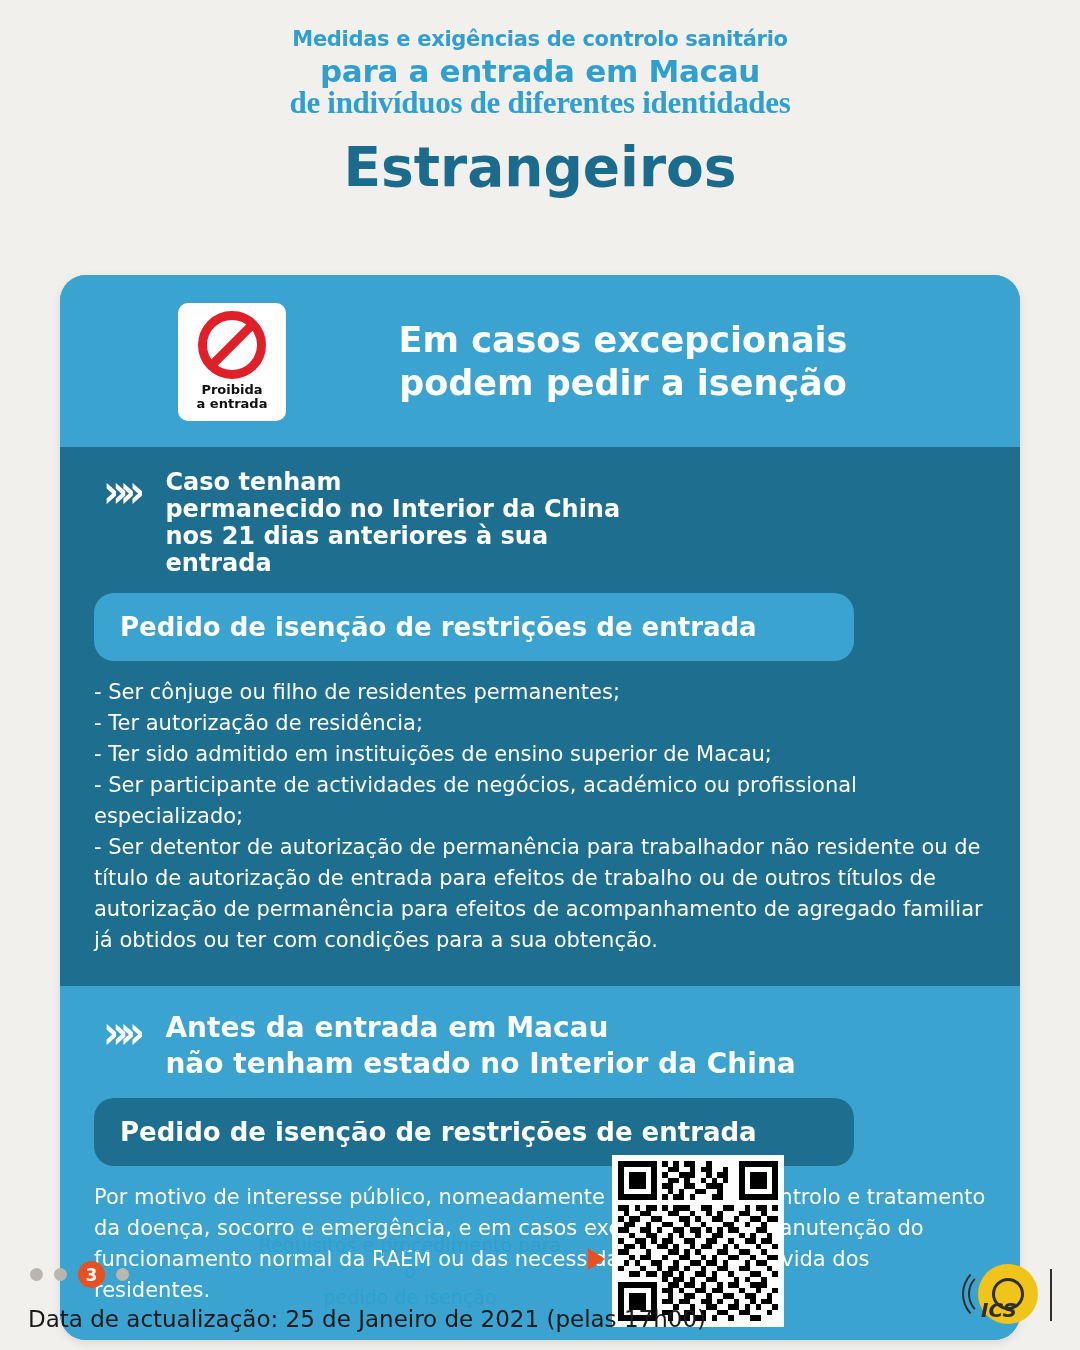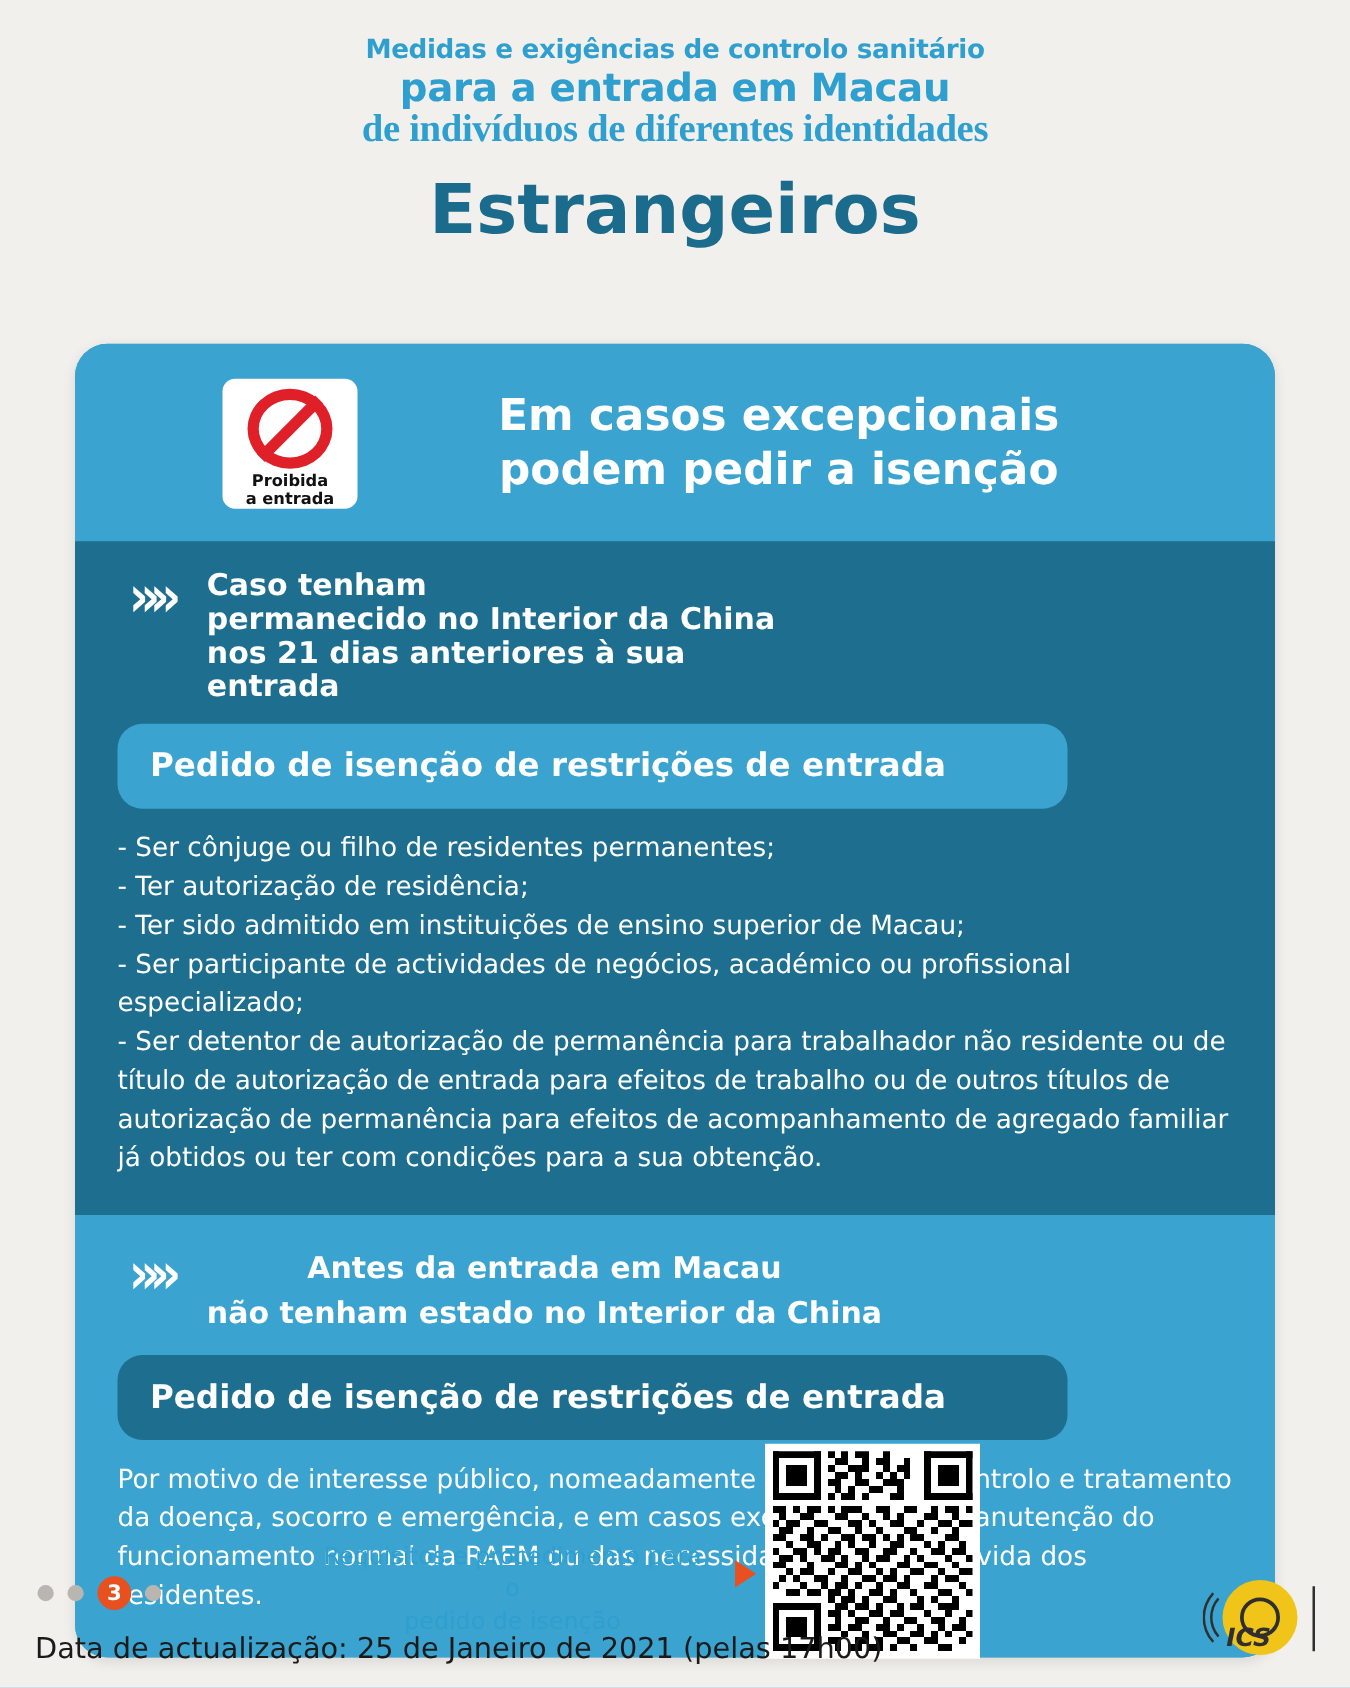--- a/index.html
+++ b/index.html
@@ -49,21 +49,21 @@
     box-shadow: 0 3px 10px rgba(0,0,0,0.10);
   }
 
   .card-top {
     display: flex;
     align-items: center;
     padding: 28px 40px 26px 40px;
     background: #3ba3cf;
   }
   .sign {
-    width: 108px; height: 104px;
+    width: 108px; height: 118px;
     background: #ffffff;
     border-radius: 10px;
     display: flex;
     flex-direction: column;
     align-items: center;
     justify-content: flex-start;
     padding-top: 8px;
     margin-left: 78px;
     flex: 0 0 auto;
   }
@@ -118,23 +118,22 @@
     transform: scaleX(0.85);
     flex: 0 0 auto;
   }
   .chev-text {
     color: #ffffff;
     font-weight: bold;
     font-size: 24px;
     line-height: 27px;
   }
   .chev-text.big {
-    font-size: 24px;
+    font-size: 28px;
     line-height: 36px;
-    text-align: center;
   }
 
   .pill {
     margin-top: 16px;
     border-radius: 20px;
     padding: 19px 26px;
     font-weight: bold;
     font-size: 26px;
     color: #ffffff;
     width: 760px;

